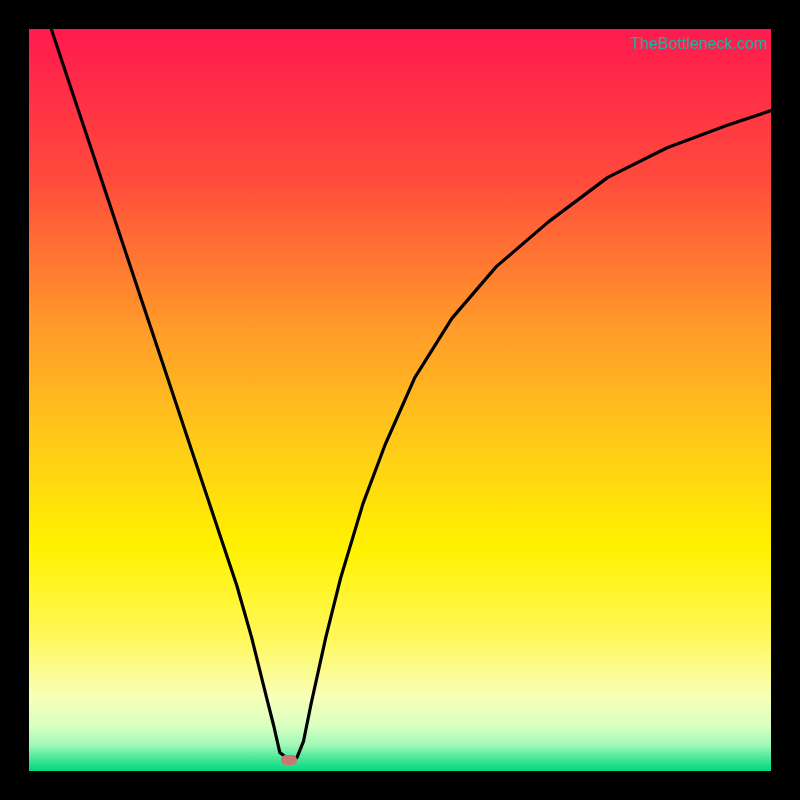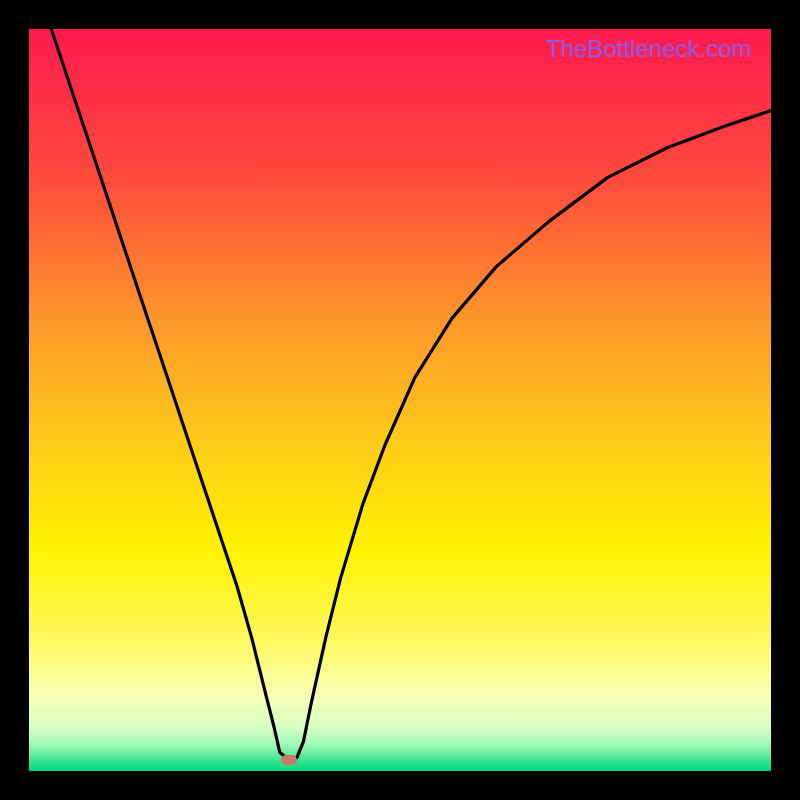--- a/index.html
+++ b/index.html
@@ -23,23 +23,23 @@
     position: absolute;
     left: 29px;
     top: 29px;
     width: 742px;
     height: 742px;
     overflow: hidden;
   }
   .watermark {
     position: absolute;
     top: 6px;
-    right: 20px;
-    color: #8b5cf6;
-    font-size: 24px;
+    right: 4px;
+    color: #14b8a6;
+    font-size: 16px;
     font-weight: 400;
     letter-spacing: 0px;
     z-index: 10;
   }
   .marker {
     position: absolute;
     background: #cb7870;
     border-radius: 5px;
     z-index: 5;
   }

